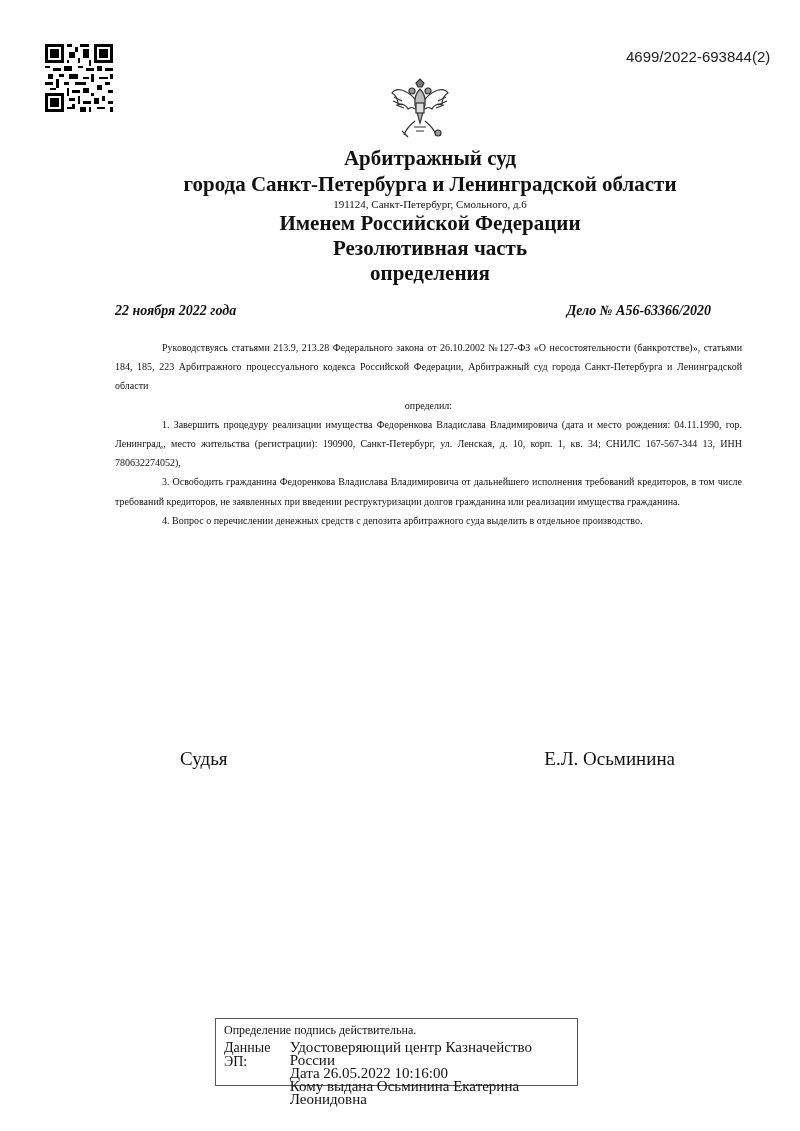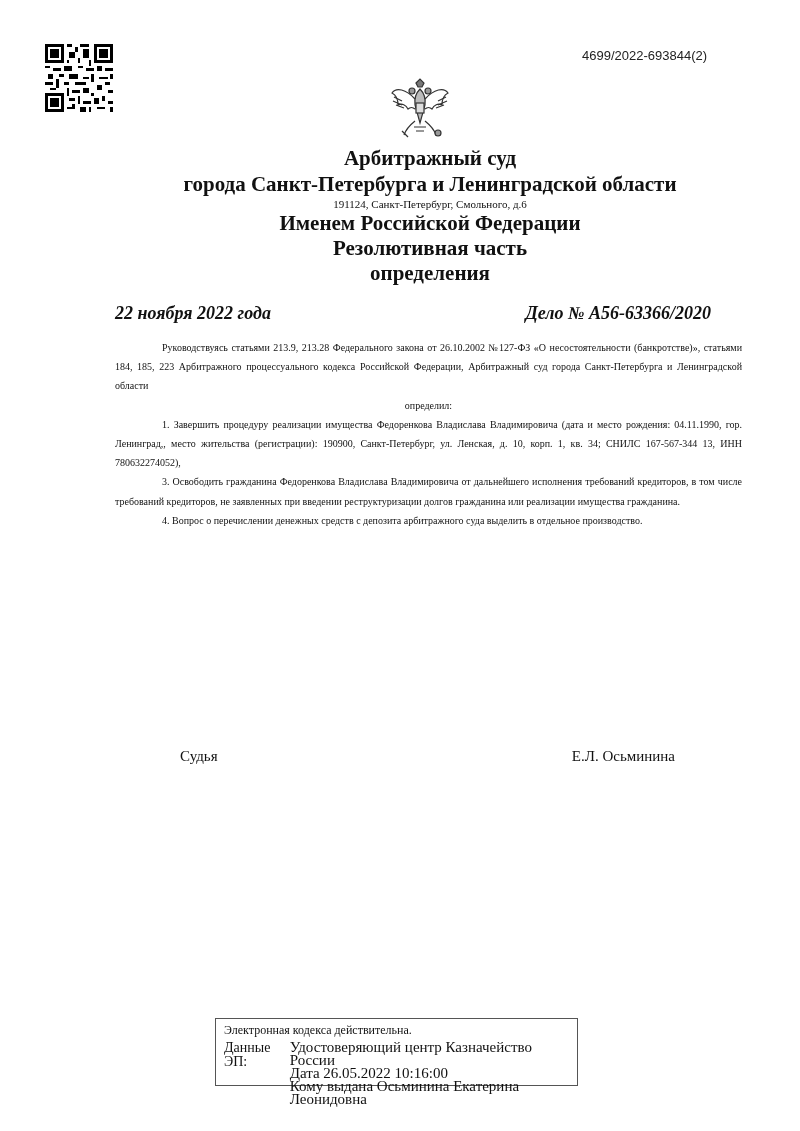--- a/index.html
+++ b/index.html
@@ -2,44 +2,44 @@
 <html><head>
   <meta charset="utf-8">
   <style>
     html, body { margin: 0; padding: 0; background: #ffffff; }
     body {
       width: 800px; height: 1131px; position: relative; overflow: hidden;
       font-family: "Liberation Serif", serif; color: #111;
     }
     .qr { position: absolute; left: 45px; top: 44px; width: 68px; height: 68px; }
     .docnum {
-      position: absolute; left: 582px; top: 48px;
-      font-family: "Liberation Sans", sans-serif; font-size: 13px; color: #222;
+      position: absolute; left: 626px; top: 48px;
+      font-family: "Liberation Sans", sans-serif; font-size: 15px; color: #222;
     }
     .emblem { position: absolute; left: 388px; top: 75px; width: 64px; height: 66px; }
     .header { position: absolute; left: 0; top: 145px; width: 860px; text-align: center; }
     .court-title { font-size: 21px; font-weight: bold; line-height: 27px; margin: 0; }
     .court-sub { font-size: 21px; font-weight: bold; line-height: 25px; margin: 0; }
     .address { font-size: 11px; line-height: 14px; margin: 0; }
     .h2 { font-size: 21px; font-weight: bold; line-height: 25px; margin: 0; }
     .dateline {
       position: absolute; left: 115px; top: 303px; width: 596px;
       display: flex; justify-content: space-between;
-      font-size: 18px; font-weight: bold; font-style: italic;
+      font-size: 14px; font-weight: bold; font-style: italic;
     }
     .body-text {
       position: absolute; left: 115px; top: 338px; width: 627px;
       font-size: 10px; line-height: 19.2px; text-align: justify;
     }
     .body-text p { margin: 0; text-indent: 47px; }
     .decided { text-align: center; font-weight: normal; text-indent: 0 !important; }
     .gap { height: 19px; }
     .sign-row {
       position: absolute; top: 748px; left: 180px; width: 495px;
-      display: flex; justify-content: space-between; font-size: 15px;
+      display: flex; justify-content: space-between; font-size: 19px;
     }
     .sig-box {
       position: absolute; left: 215px; top: 1018px; width: 363px; height: 68px;
       border: 1px solid #555; box-sizing: border-box; padding: 3px 8px;
       font-size: 12px;
     }
     .sig-valid { font-size: 12px; line-height: 16px; }
     .sig-data { display: flex; margin-top: 3px; }
     .sig-label { width: 73px; font-size: 14px; line-height: 14px; }
     .sig-lines { font-size: 15px; line-height: 13px; }
@@ -160,21 +160,21 @@
   <p>4. Вопрос о перечислении денежных средств с депозита арбитражного суда выделить в отдельное производство.</p>
   <div class="gap"></div>
 </div>
 
 <div class="sign-row">
   <span>Судья</span>
   <span>Е.Л. Осьминина</span>
 </div>
 
 <div class="sig-box">
-  <div class="sig-valid">Электронная кодекса действительна.</div>
+  <div class="sig-valid">Определение подпись действительна.</div>
   <div class="sig-data">
     <div class="sig-label">Данные ЭП:</div>
     <div class="sig-lines">
       <div>Удостоверяющий центр Казначейство России</div>
       <div>Дата 26.05.2022 10:16:00</div>
       <div>Кому выдана Осьминина Екатерина Леонидовна</div>
     </div>
   </div>
 </div>
 

